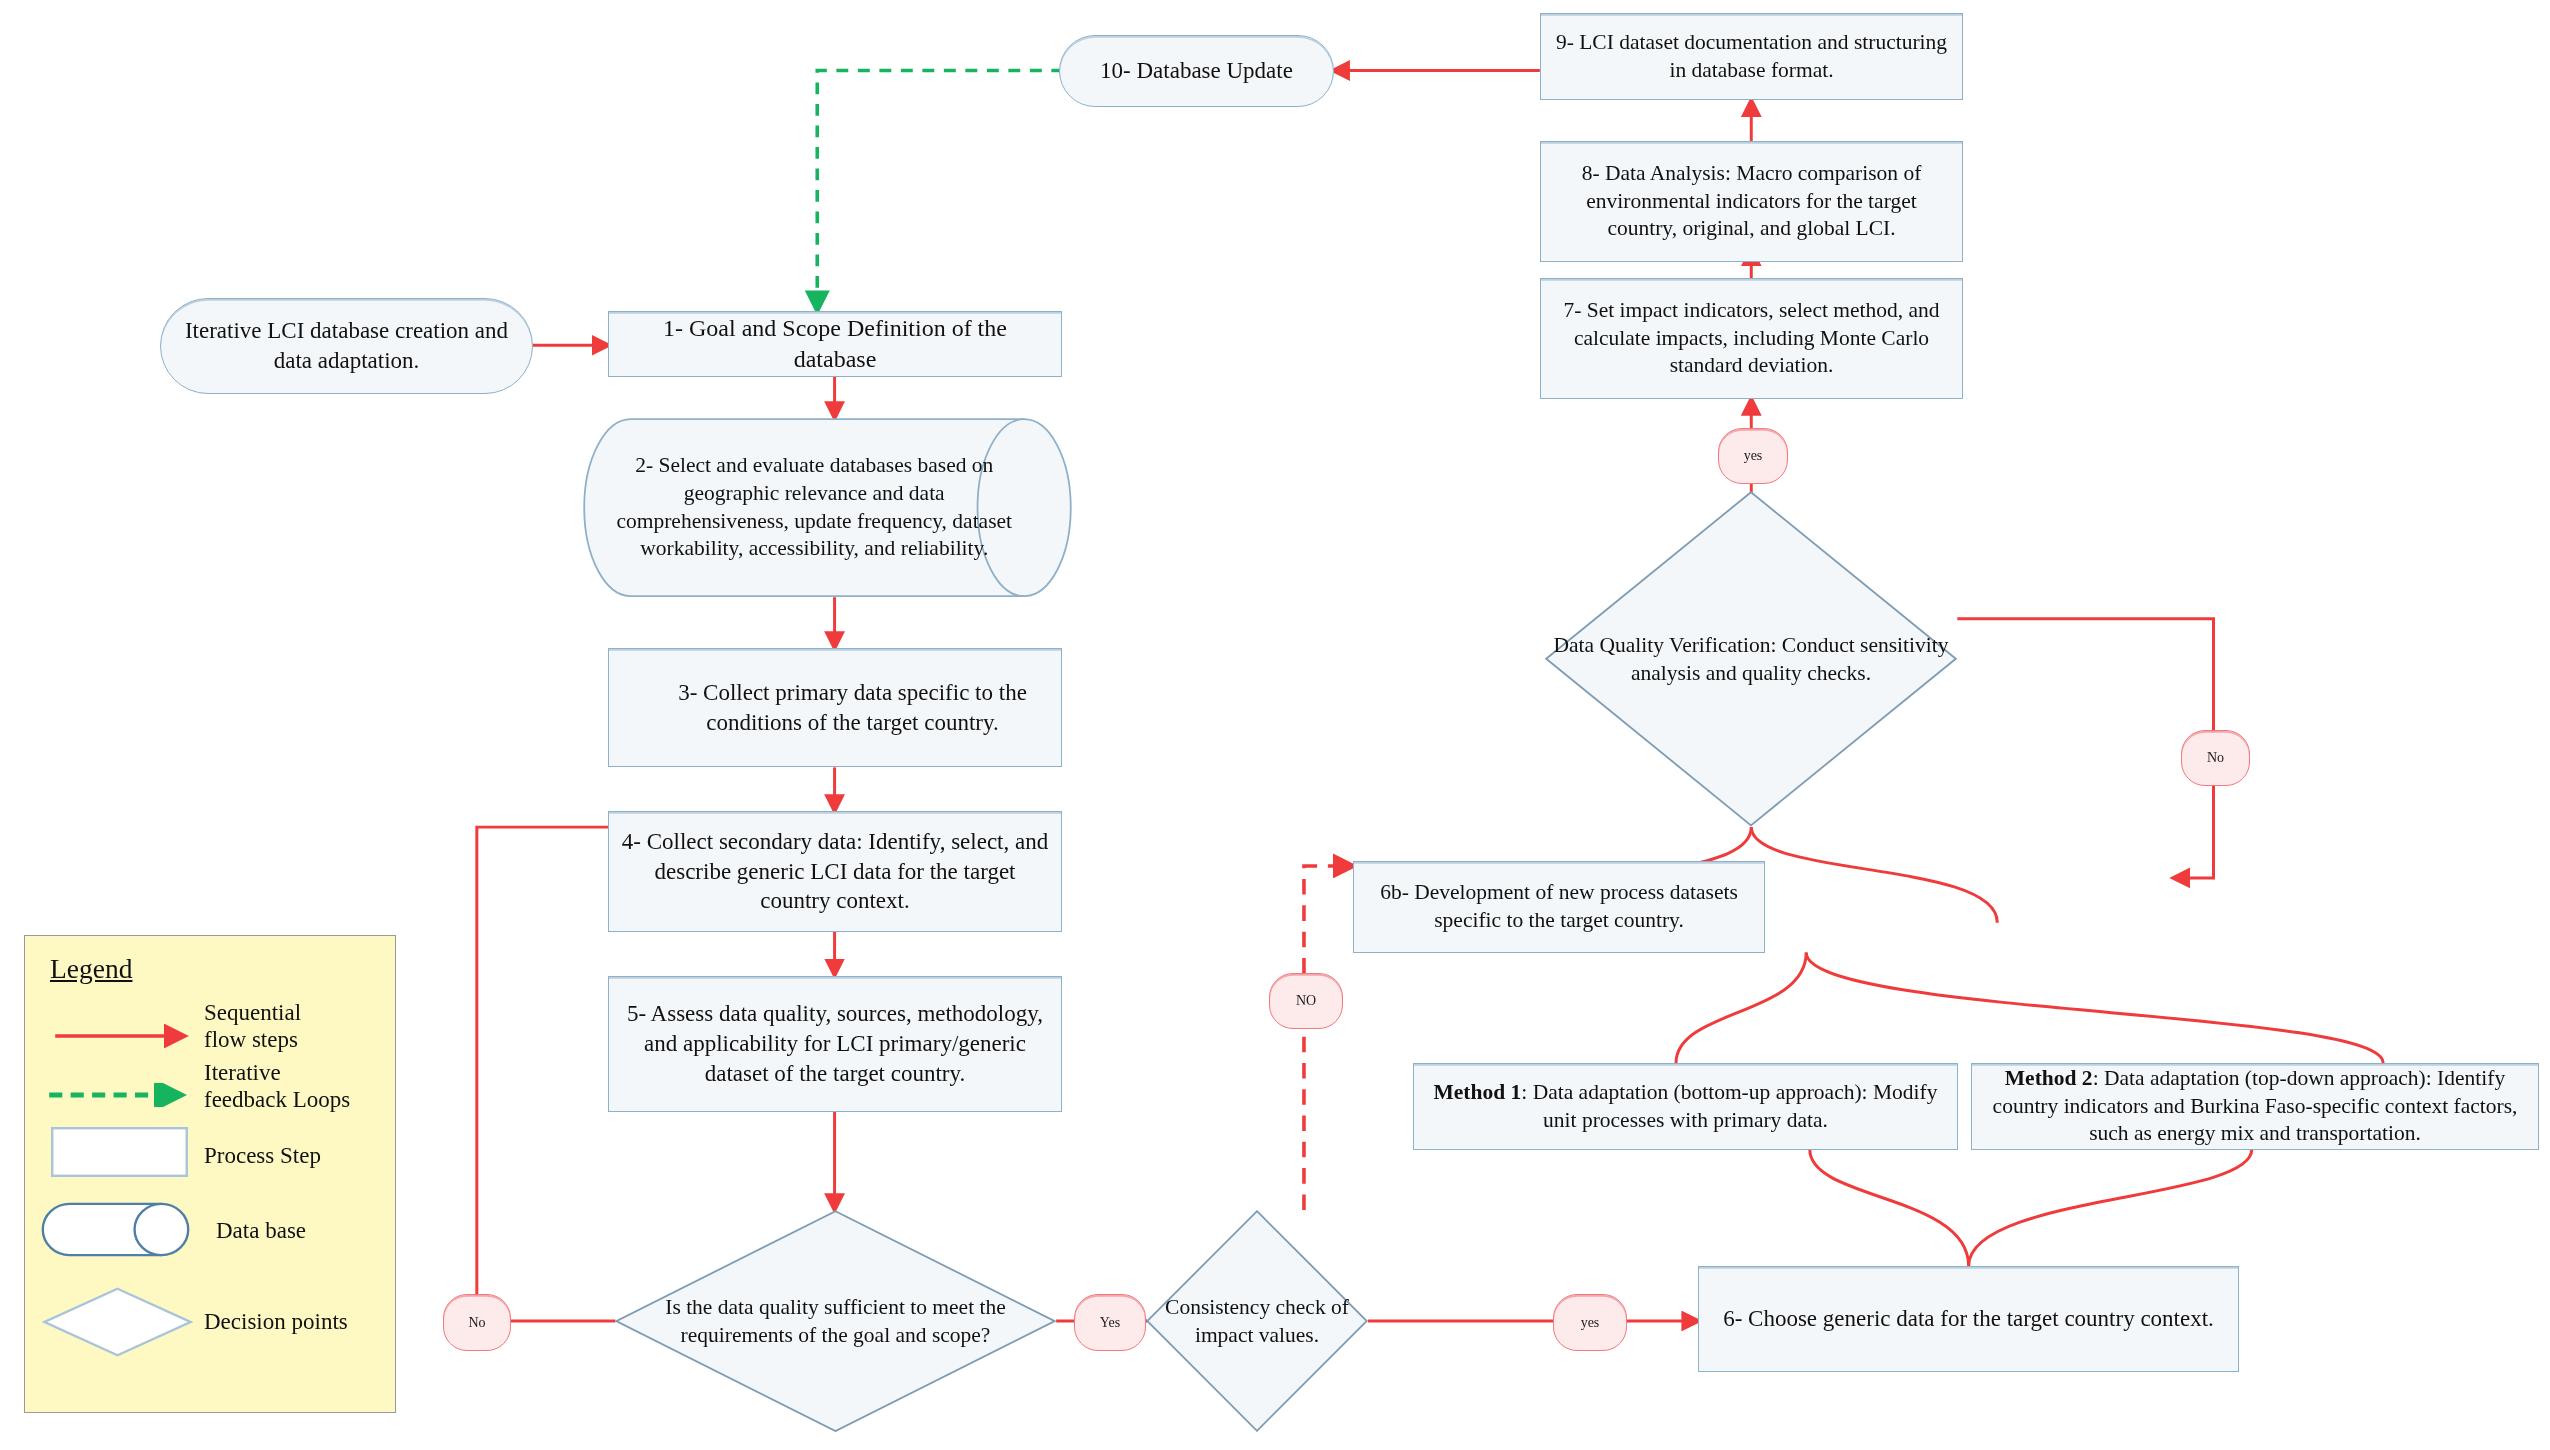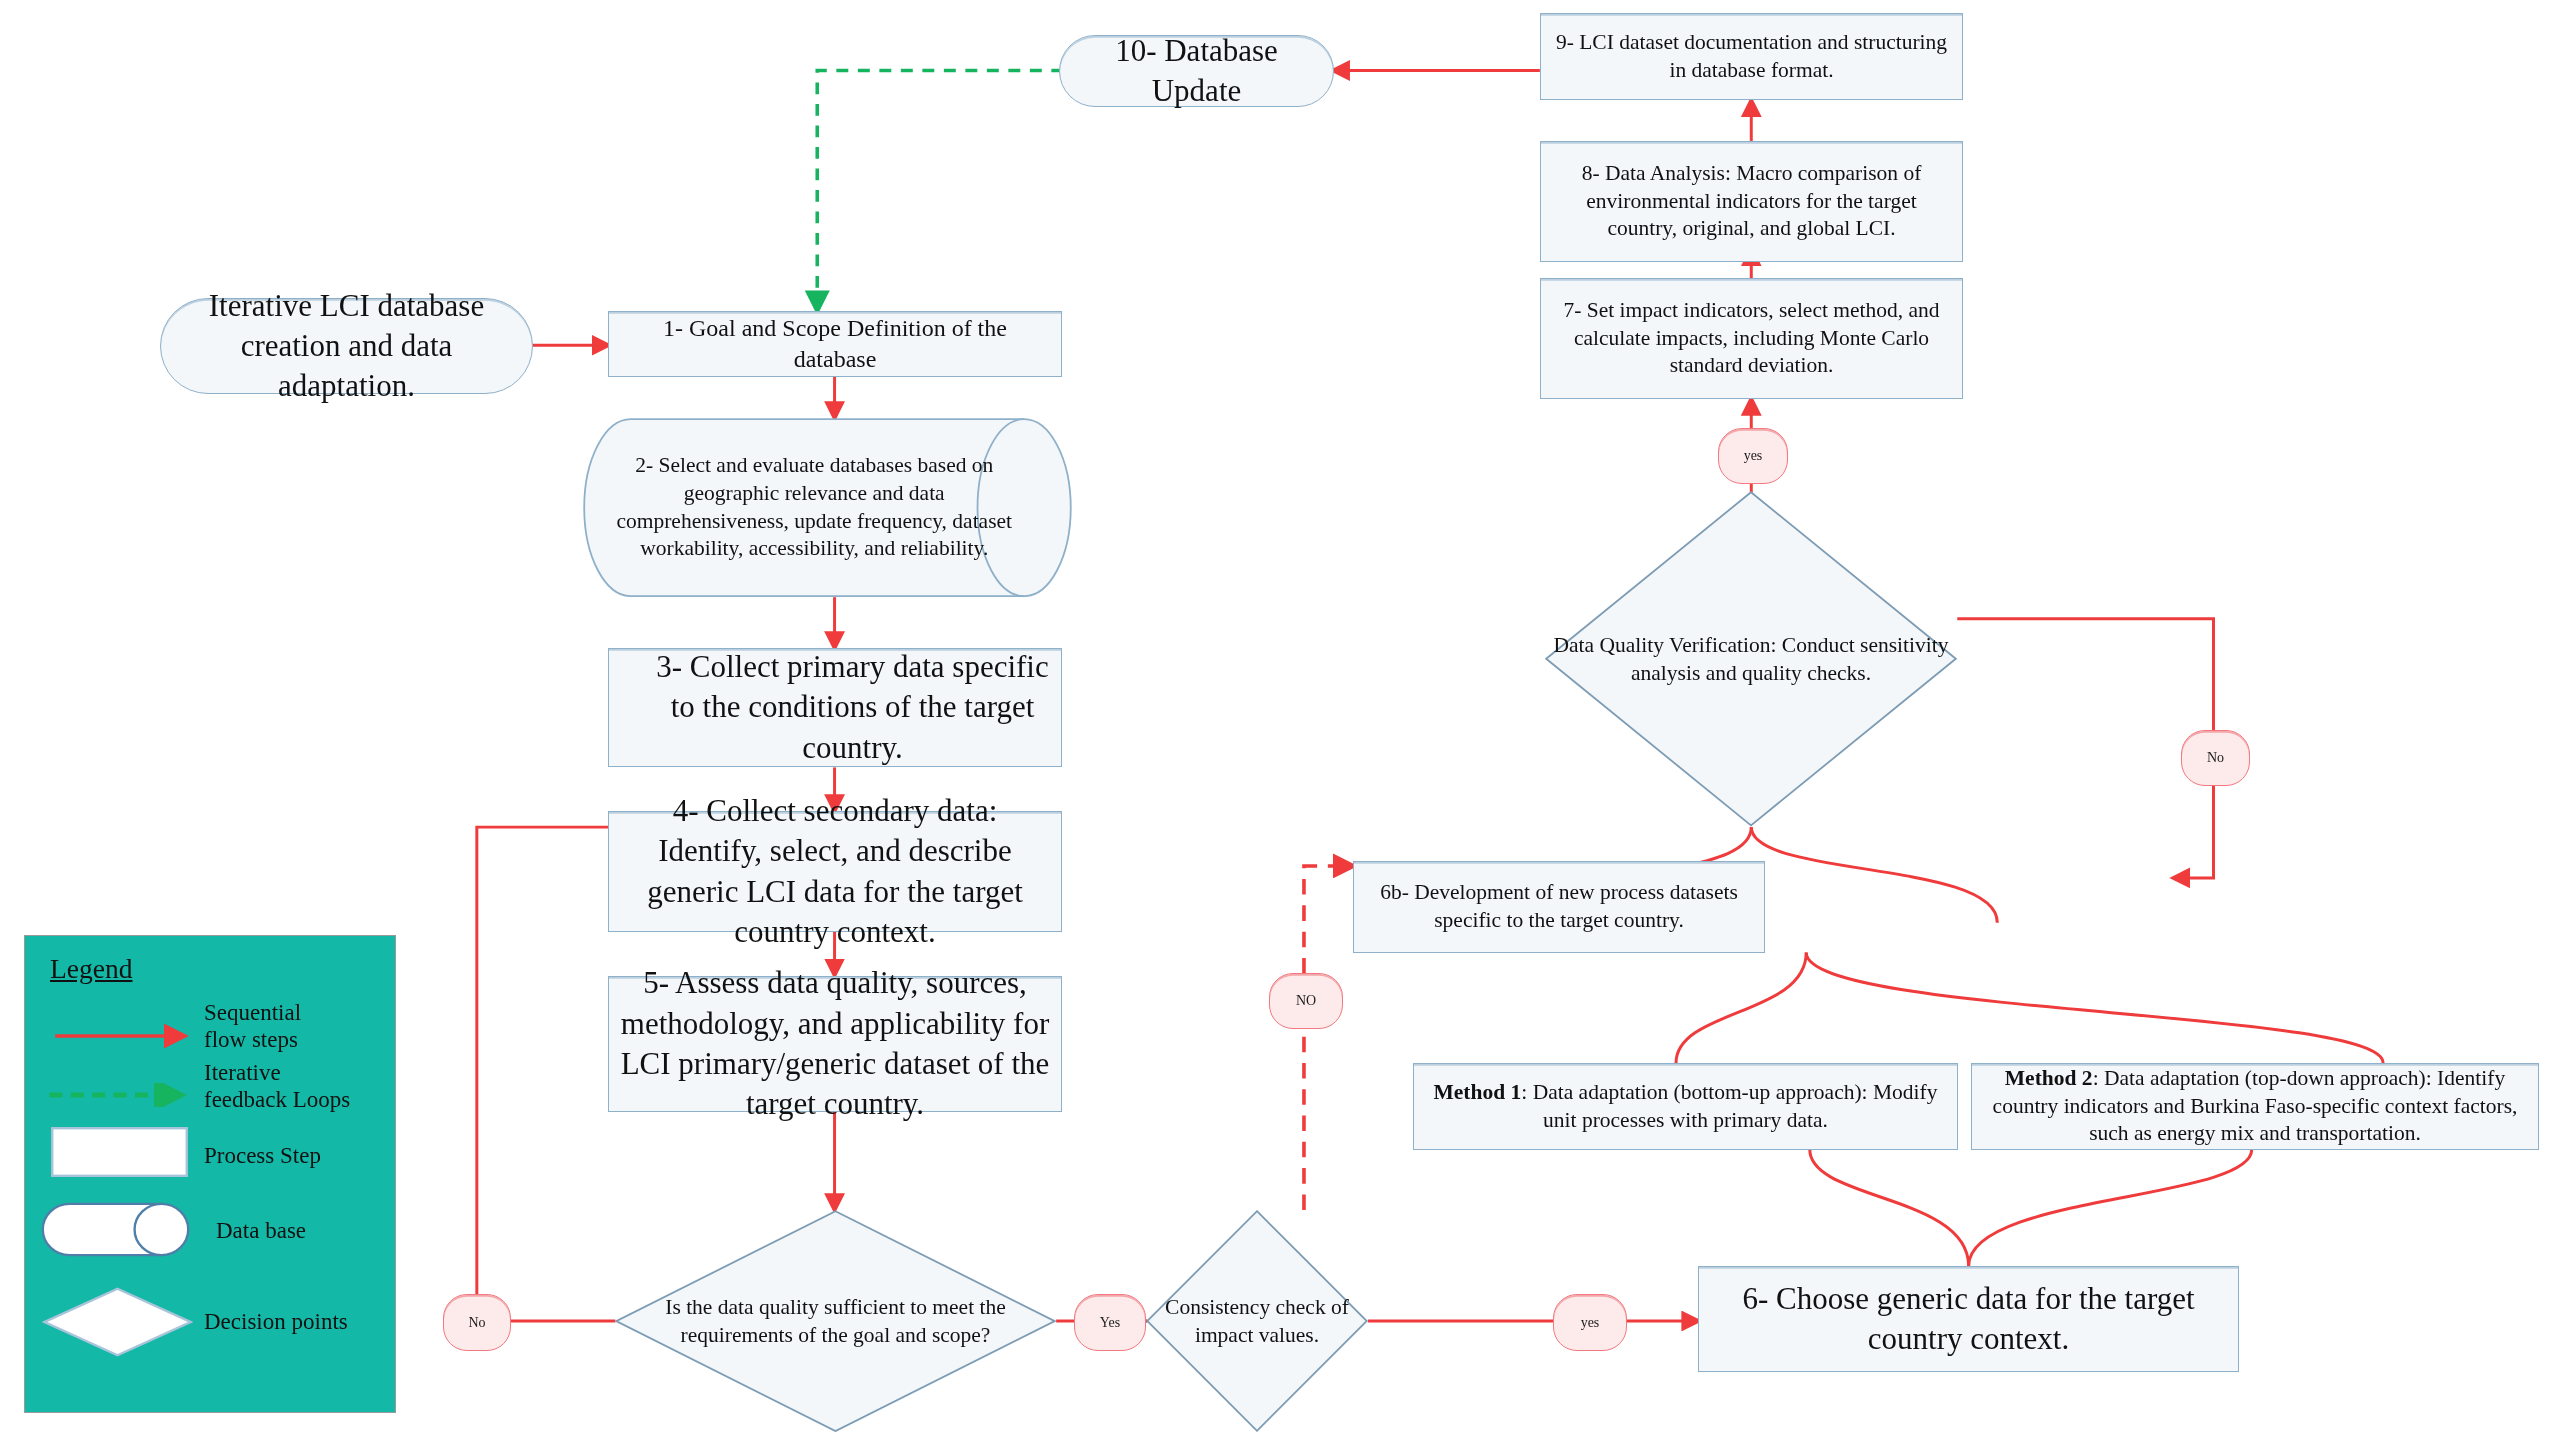--- a/index.html
+++ b/index.html
@@ -22,26 +22,26 @@
   .dia{background:transparent;border:none;}
   .dia .dsvg{position:absolute;inset:0;}
   .dia .txt{position:relative;z-index:2;line-height:1.32;padding:0 8.4px;}
 
   
   .pill{position:absolute;background:#fdeaea;border:1.8px solid #f3787f;border-radius:24px;
         display:flex;align-items:center;justify-content:center;color:#1b1b1b;z-index:6;
         box-shadow:0 1.8px 0 #f3a7ab inset;}
 
   
-  .legend{position:absolute;border:1.2px solid #9a9a9a;background:#14b8a6;box-sizing:border-box;}
+  .legend{position:absolute;border:1.2px solid #9a9a9a;background:#fef9c3;box-sizing:border-box;}
   .legend .ltitle{position:absolute;font-size:27.5px;text-decoration:underline;color:#111;}
   .legend .lrow-txt{position:absolute;font-size:23px;color:#111;line-height:1.18;}
   .legend .lshape{position:absolute;}
 
-  .f34{font-size:14px;} .f36{font-size:21.5px;} .f38{font-size:31px;} .f40{font-size:24px;}
+  .f34{font-size:14px;} .f36{font-size:21.5px;} .f38{font-size:23px;} .f40{font-size:24px;}
   .bold{font-weight:bold;}
 </style>
 </head>
 <body>
 
 <div id="stage">
 
   <svg id="wires" viewBox="0 0 4269 2428">
     <defs>
       <marker id="ar" markerWidth="7" markerHeight="7" refX="5.6" refY="3.5" orient="auto">

